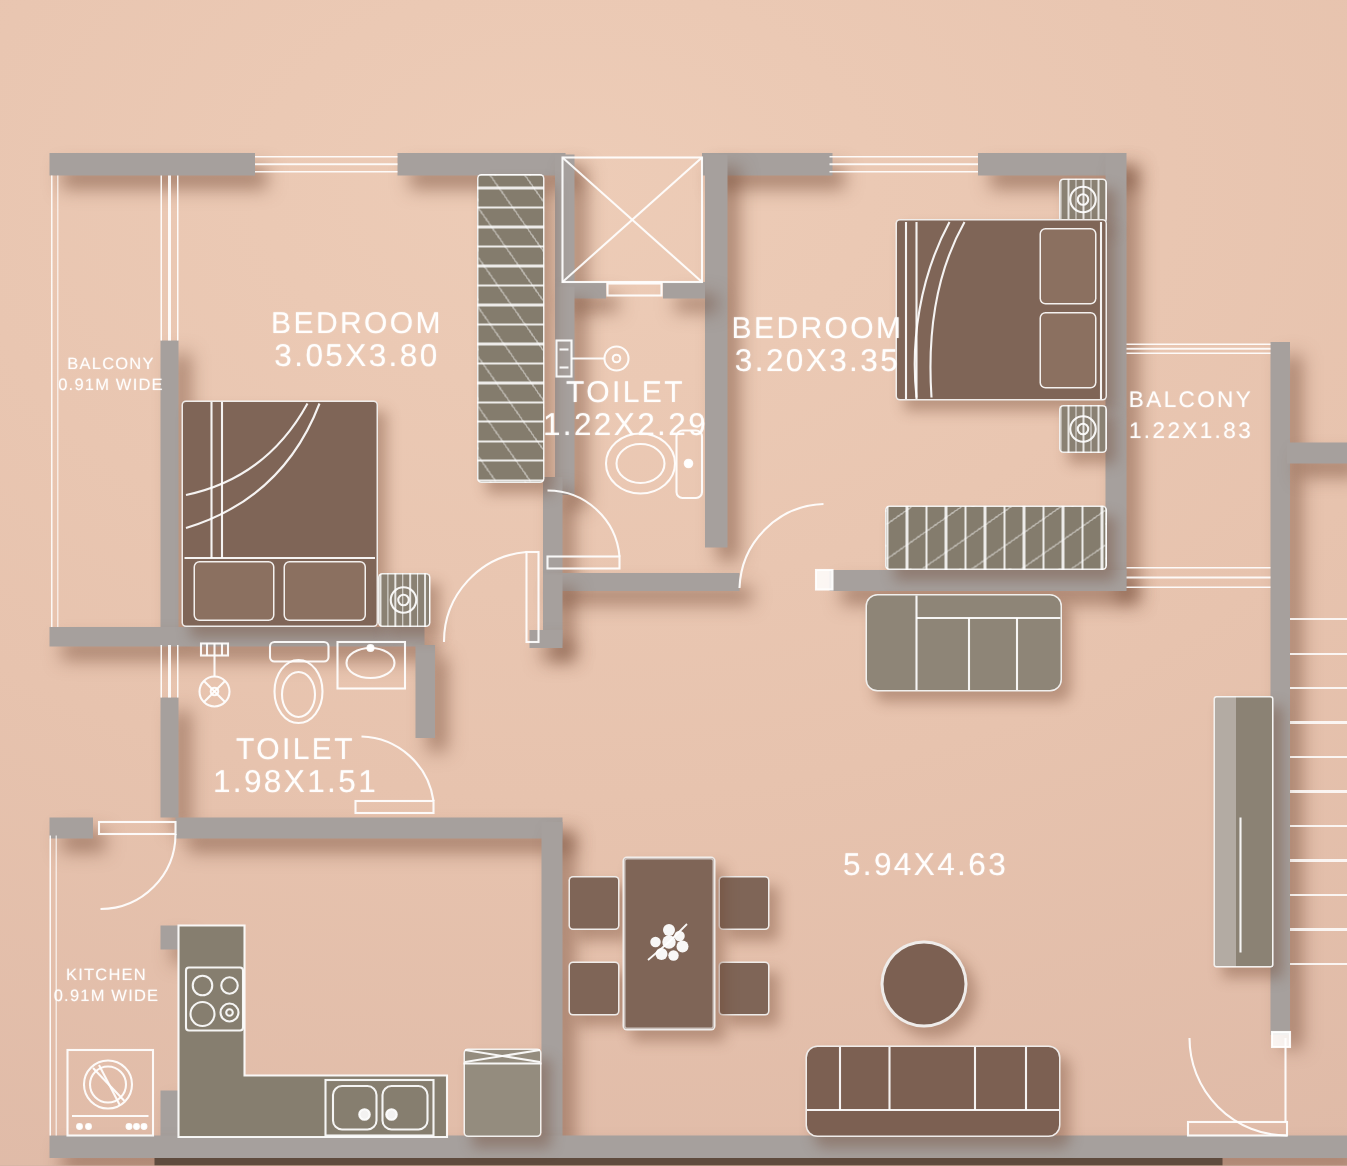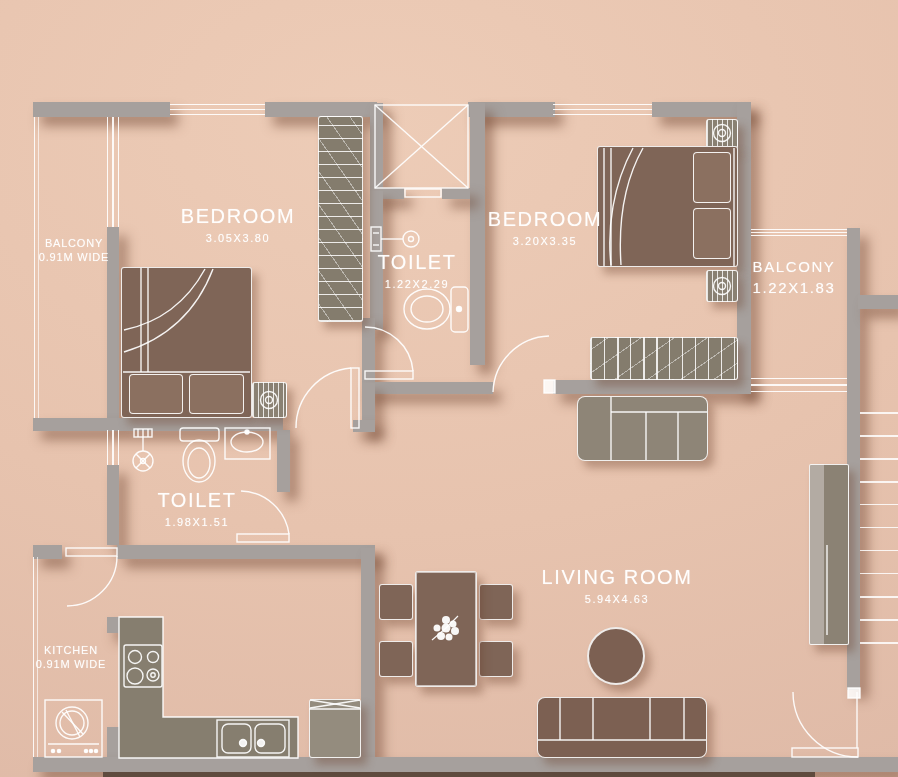--- a/index.html
+++ b/index.html
@@ -32,21 +32,21 @@
       border-right:1.5px solid rgba(255,255,255,.92);
       background:linear-gradient(90deg, transparent 42%, rgba(255,255,255,.9) 42% 58%, transparent 58%); }
   .rail-l { position:absolute; width:5px; border-left:1.5px solid rgba(255,255,255,.9);
       border-right:1px solid rgba(255,255,255,.65); }
   .stairs { position:absolute;
       background: repeating-linear-gradient(180deg, rgba(255,255,255,.85) 0 1.5px, transparent 1.5px 23px); }
   .label { position:absolute; transform:translateX(-50%); text-align:center;
       color:rgba(255,255,255,.95); letter-spacing:1.6px; line-height:22px;
       text-shadow:0 0 1px rgba(255,255,255,.5); white-space:nowrap; }
   .label .name { font-size:20px; }
-  .label .dims { font-size:11px; }
+  .label .dims { font-size:21px; }
   .label.sm { letter-spacing:.8px; line-height:14px; }
   .label.sm .name, .label.sm .dims { font-size:11px; }
   .label.md { line-height:21px; }
   .label.md .name, .label.md .dims { font-size:15px; }
   svg.overlay { position:absolute; left:0; top:0; pointer-events:none; }
   .circle { border-radius:50%; }
 </style>
 </head>
 <body>
 
@@ -300,21 +300,20 @@
   </div>
   <div class="label md" style="left:794px;top:256px">
     <div class="name">BALCONY</div>
     <div class="dims">1.22X1.83</div>
   </div>
   <div class="label" style="left:197px;top:489px">
     <div class="name">TOILET</div>
     <div class="dims">1.98X1.51</div>
   </div>
   <div class="label" style="left:617px;top:566px">
-    <div class="name">LIVING ROOM</div>
     <div class="dims">5.94X4.63</div>
   </div>
   <div class="label sm" style="left:71px;top:643px">
     <div class="name">KITCHEN</div>
     <div class="dims">0.91M WIDE</div>
   </div>
 
 </div>
 
 </body></html>

